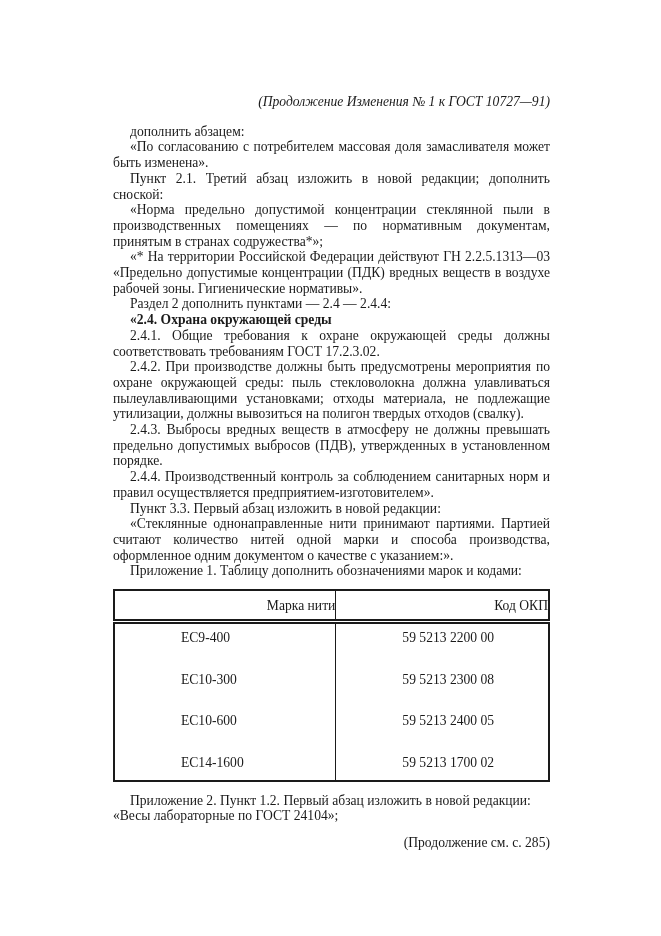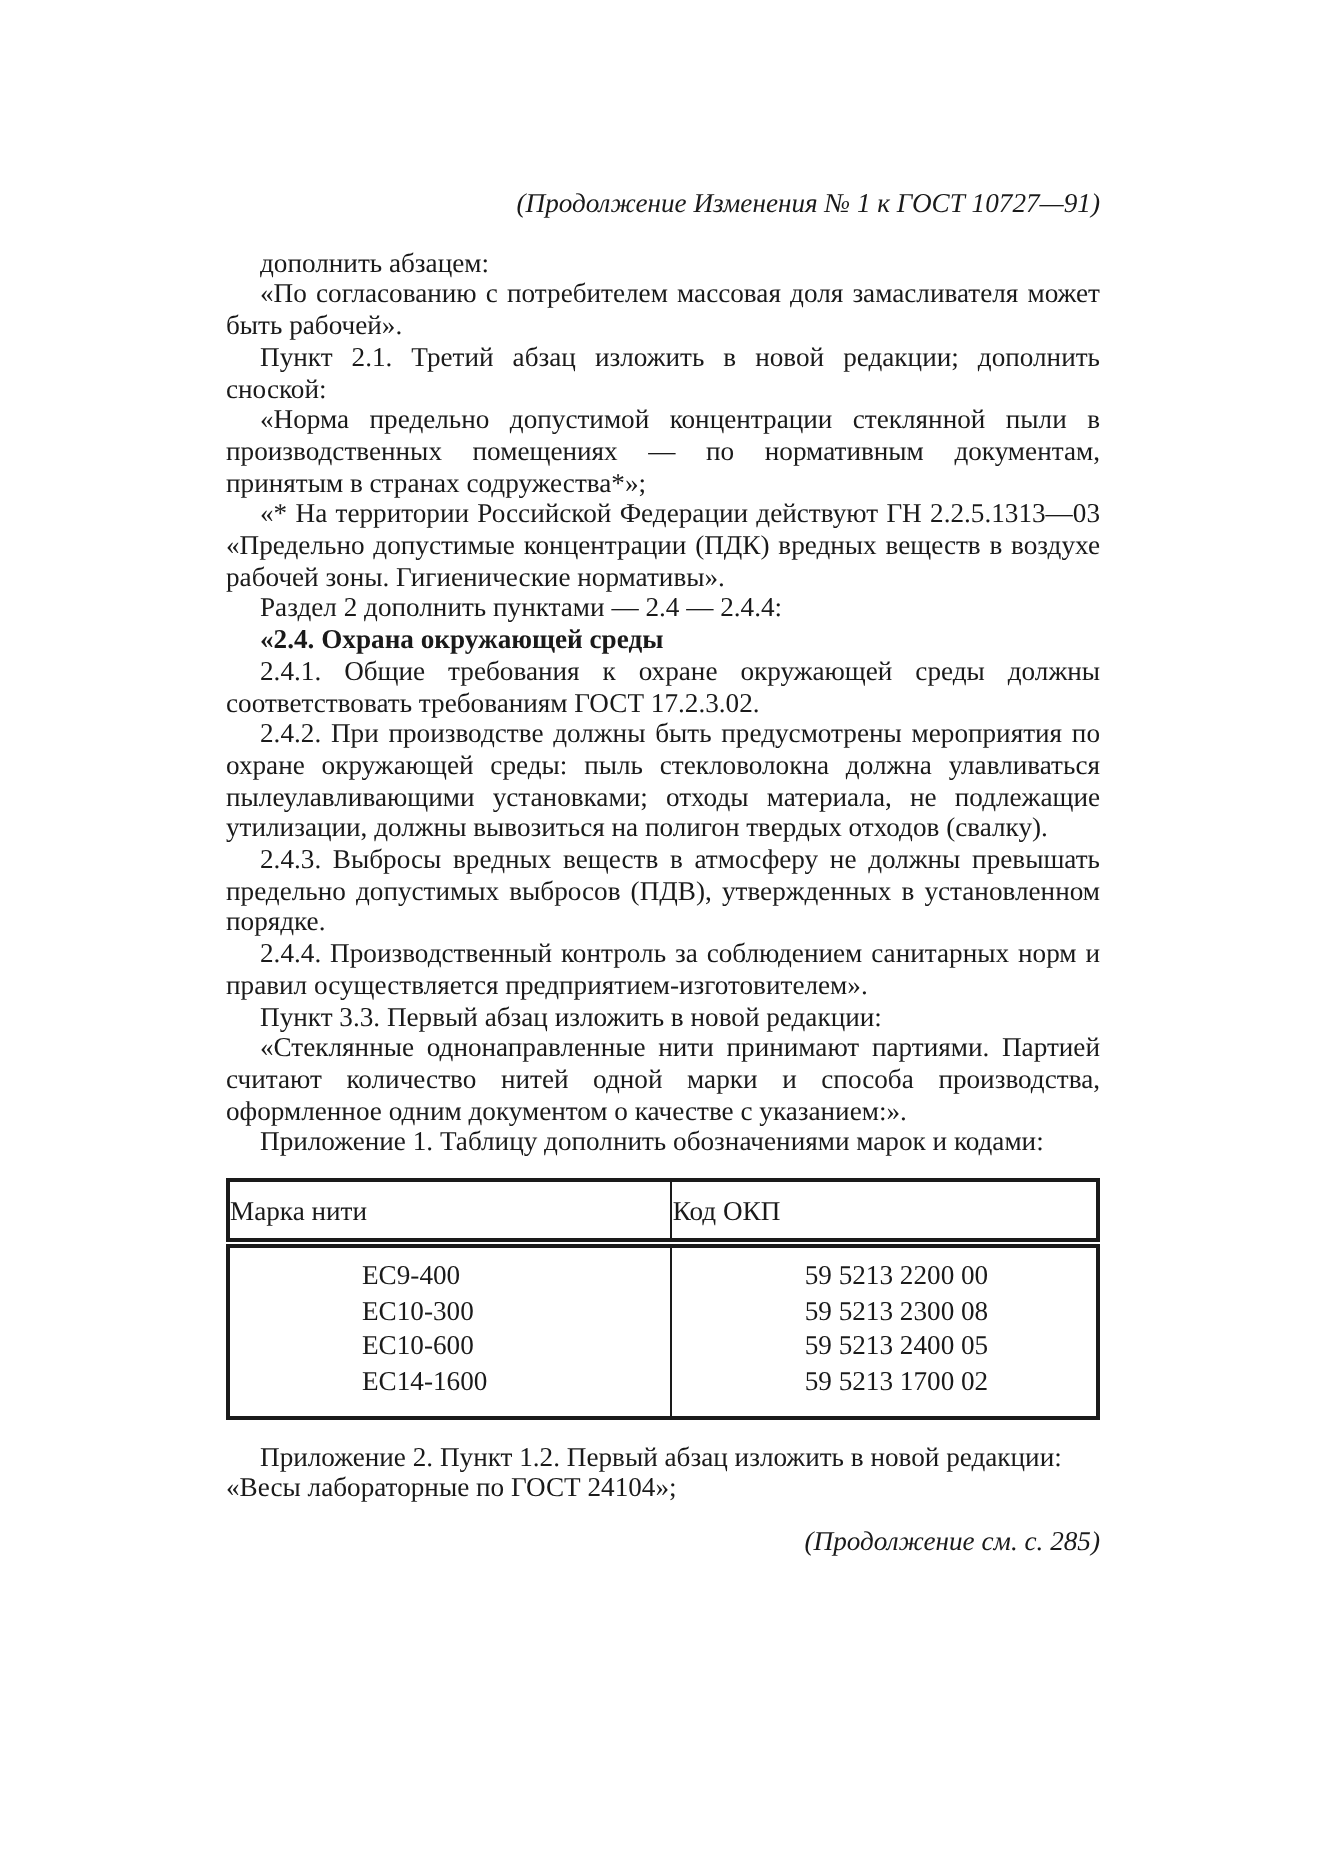--- a/index.html
+++ b/index.html
@@ -31,53 +31,52 @@
   .para.bold { font-weight: bold; }
   .para.noindent { text-indent: 0; }
   .gost-table {
     width: 100%;
     border-collapse: collapse;
     margin: 10px 0 11px 0;
     border: 2px solid #1a1a1a;
   }
   .gost-table th {
     font-weight: normal;
-    text-align: left;
+    text-align: right;
     padding: 7px 0 5px 0;
     border-bottom: 5px double #1a1a1a;
   }
   .gost-table th.col-mark,
   .gost-table td.cell-mark {
     width: 51%;
     border-right: 1.5px solid #1a1a1a;
   }
   .gost-table td {
-    padding: 1px 0;
+    padding: 13px 0;
     text-align: left;
   }
   .gost-table td.cell-mark { padding-left: 66px; }
   .gost-table td.cell-code { padding-left: 66px; font-family: Liberation Serif, serif; }
   .gost-table tbody tr:first-child td { padding-top: 6px; }
   .gost-table tbody tr:last-child td { padding-bottom: 9px; }
   .footer-note {
-    font-style: italic;
     text-align: right;
     white-space: nowrap;
     margin: 11px 0 0 0;
   }
 </style>
 </head>
 <body>
 
 <div class="page">
 
   <div class="header-note">(Продолжение Изменения № 1 к ГОСТ 10727—91)</div>
 
   <p class="para">дополнить абзацем:</p>
-  <p class="para">«По согласованию с потребителем массовая доля замасливателя может быть рабочей».</p>
+  <p class="para">«По согласованию с потребителем массовая доля замасливателя может быть изменена».</p>
   <p class="para">Пункт 2.1. Третий абзац изложить в новой редакции; дополнить сноской:</p>
   <p class="para">«Норма предельно допустимой концентрации стеклянной пыли в производственных помещениях — по нормативным документам, принятым в странах содружества*»;</p>
   <p class="para">«* На территории Российской Федерации действуют ГН 2.2.5.1313—03 «Предельно допустимые концентрации (ПДК) вредных веществ в воздухе рабочей зоны. Гигиенические нормативы».</p>
   <p class="para">Раздел 2 дополнить пунктами — 2.4 — 2.4.4:</p>
   <p class="para bold">«2.4. Охрана окружающей среды</p>
   <p class="para">2.4.1. Общие требования к охране окружающей среды должны соответствовать требованиям ГОСТ 17.2.3.02.</p>
   <p class="para">2.4.2. При производстве должны быть предусмотрены мероприятия по охране окружающей среды: пыль стекловолокна должна улавливаться пылеулавливающими установками; отходы материала, не подлежащие утилизации, должны вывозиться на полигон твердых отходов (свалку).</p>
   <p class="para">2.4.3. Выбросы вредных веществ в атмосферу не должны превышать предельно допустимых выбросов (ПДВ), утвержденных в установленном порядке.</p>
   <p class="para">2.4.4. Производственный контроль за соблюдением санитарных норм и правил осуществляется предприятием-изготовителем».</p>
   <p class="para">Пункт 3.3. Первый абзац изложить в новой редакции:</p>

